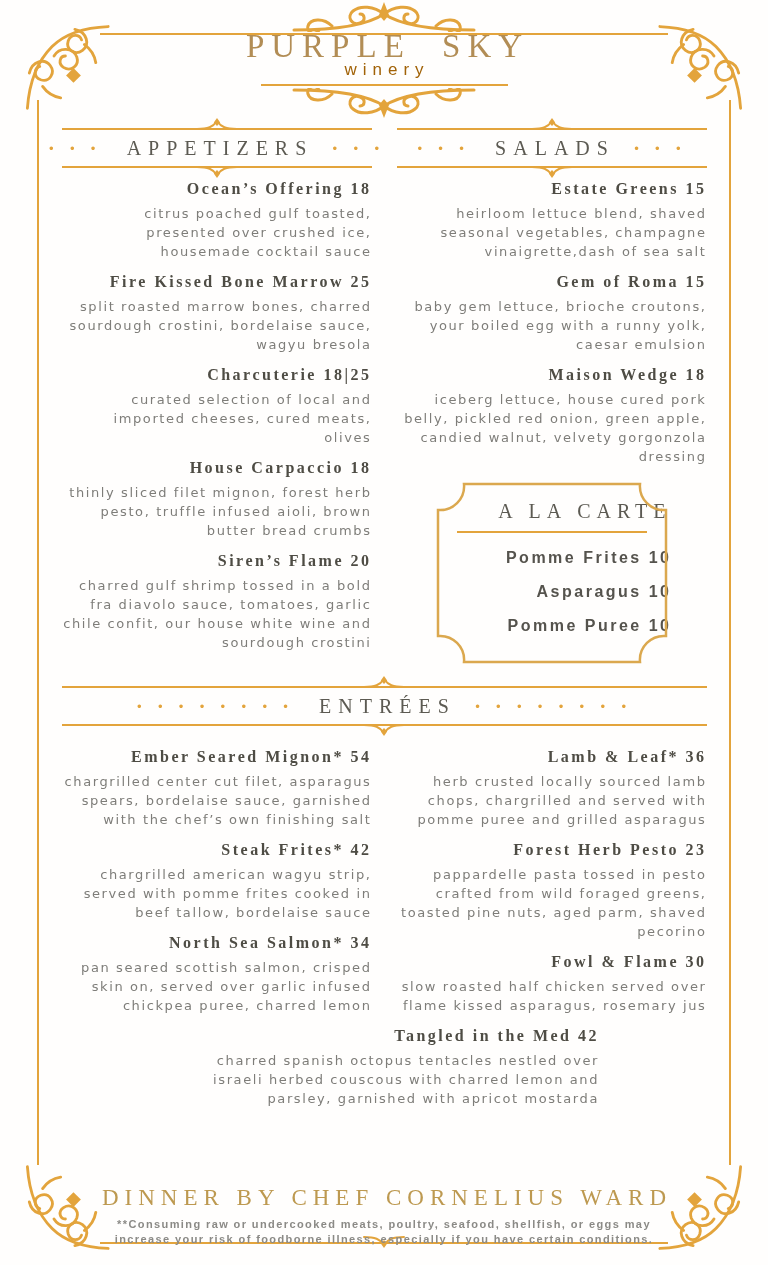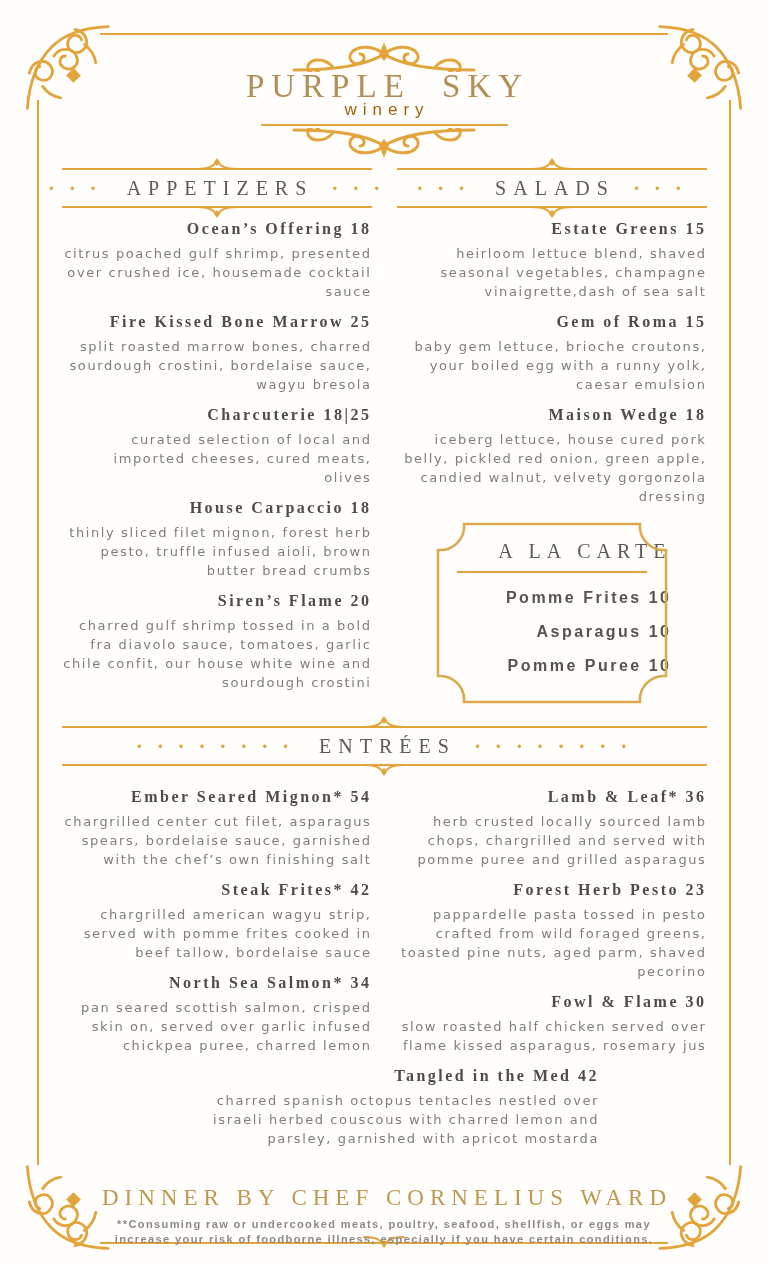--- a/index.html
+++ b/index.html
@@ -14,21 +14,21 @@
   .frame-bottom{bottom:21px;left:100px;right:100px;height:2px;}
   .frame-left{left:37px;top:100px;bottom:100px;width:2px;}
   .frame-right{right:37px;top:100px;bottom:100px;width:2px;}
   .corner{position:absolute;width:95px;height:95px;}
   .corner.tl{top:18px;left:16px;}
   .corner.tr{top:18px;right:16px;transform:scaleX(-1);}
   .corner.bl{bottom:8px;left:16px;transform:scaleY(-1);}
   .corner.br{bottom:8px;right:16px;transform:scale(-1,-1);}
   .bottom-crown{position:absolute;bottom:17px;left:50%;transform:translateX(-50%) scaleY(-1);}
   
-  .masthead{position:relative;text-align:center;padding-top:2px;z-index:2;margin-top:40px;}
+  .masthead{position:relative;text-align:center;padding-top:2px;z-index:2;}
   .masthead .crown-top{display:block;margin:0 auto -4px auto;}
   .masthead .crown-bot{display:block;margin:2px auto 0 auto;transform:scaleY(-1);}
   .brand-name{
     margin:0;font-size:33px;font-weight:400;color:#b28d55;
     letter-spacing:7px;word-spacing:16px;line-height:36px;text-indent:7px;
   }
   .brand-tagline{
     font-family:"Liberation Sans", sans-serif;
     font-size:17px;color:#a16207;letter-spacing:6px;line-height:18px;
     margin-top:-3px;text-indent:6px;
@@ -183,21 +183,21 @@
             <span class="dots">• • •</span>
           </div>
           <div class="rule rule-bot">
             <svg class="tiny-crown" width="44" height="12" viewBox="0 0 44 12">
                 <use href="#tiny-crown"></use>
               </svg>
           </div>
         </div>
         <article class="item">
           <h3 class="item-name">Ocean’s Offering 18</h3>
-          <p class="item-desc">citrus poached gulf shrimp, presented over crushed ice, housemade cocktail sauce</p>
+          <p class="item-desc">citrus poached gulf toasted, presented over crushed ice, housemade cocktail sauce</p>
         </article>
         <article class="item">
           <h3 class="item-name">Fire Kissed Bone Marrow 25</h3>
           <p class="item-desc">split roasted marrow bones, charred sourdough crostini, bordelaise sauce, wagyu bresola</p>
         </article>
         <article class="item">
           <h3 class="item-name">Charcuterie 18|25</h3>
           <p class="item-desc">curated selection of local and imported cheeses, cured meats, olives</p>
         </article>
         <article class="item">

